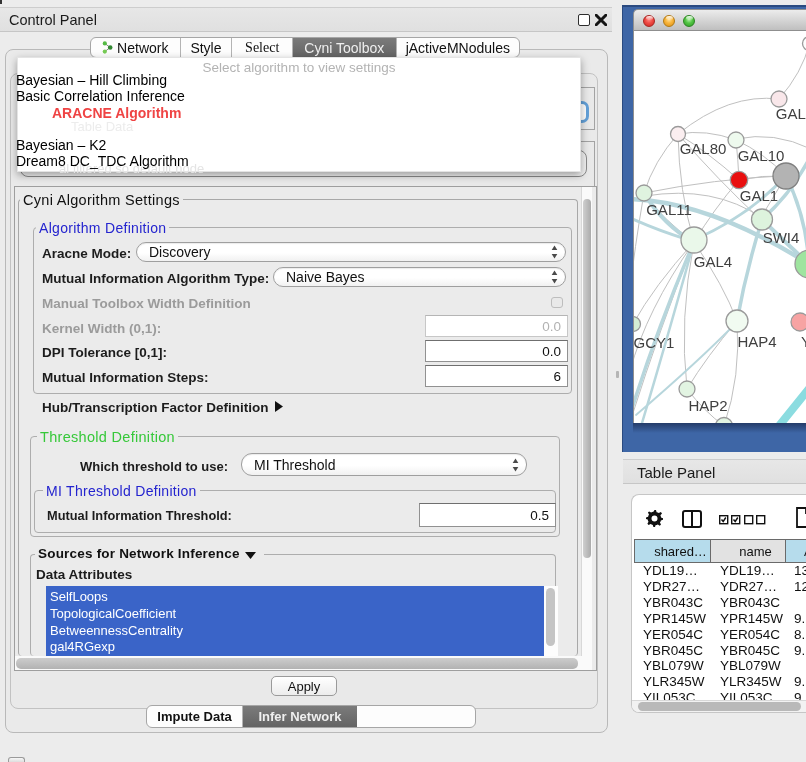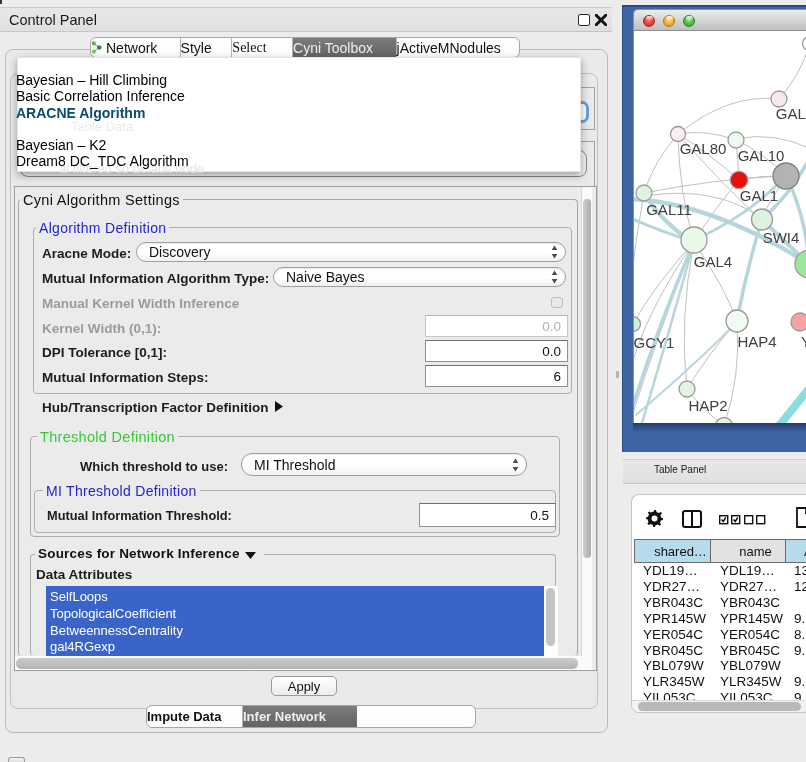--- a/index.html
+++ b/index.html
@@ -10,21 +10,21 @@
 .grouptitle { position:absolute; background:#ebebeb; padding:0 3px; font-size:14.5px; line-height:14px; letter-spacing:0.3px; }
 .groupbox { position:absolute; border:1px solid #adadad; border-radius:4px; }
 .lbl { position:absolute; font-size:13.5px; font-weight:bold; color:#1c1c1c; white-space:nowrap; }
 .lbl.dis { color:#9b9b9b; }
 .combo { position:absolute; background:linear-gradient(#fff 55%,#f1f1f1); border:1px solid #9f9f9f; border-radius:10px; font-size:14px; color:#111; box-shadow:inset 0 1px 1px rgba(0,0,0,0.08); }
 .combo .tx { position:absolute; left:12px; top:50%; transform:translateY(-50%); white-space:nowrap; }
 .combo svg.ar { position:absolute; right:6px; top:50%; transform:translateY(-50%); }
 .field { position:absolute; background:#fff; border:1px solid #919191; border-top-color:#6f6f6f; font-size:13.5px; color:#111; text-align:right; padding-right:6px; line-height:21px; }
 .field.dis { border:1px solid #c7c7c7; border-top-color:#b5b5b5; color:#b2b2b2; }
 .seg { position:absolute; display:flex; background:#fdfdfd; border:1px solid #a6a6a6; border-radius:6px; overflow:hidden; font-size:13px; color:#111; }
-.seg .sg { display:flex; align-items:center; justify-content:flex-start; border-right:1px solid #b4b4b4; height:100%; }
+.seg .sg { display:flex; align-items:center; justify-content:center; border-right:1px solid #b4b4b4; height:100%; }
 .seg .sg:last-child { border-right:none; }
 .seg .sel { background:linear-gradient(#7b7b7b,#646464); color:#efefef; }
 </style>
 </head>
 <body>
 
 <div class="abs" style="left:0;top:0;width:2px;height:4px;background:#333;"></div>
 
 <div class="abs titlebar" style="left:0;top:7px;width:612px;height:25px;"></div>
 <div class="abs" style="left:9px;top:11.5px;font-size:14.5px;color:#1a1a1a;">Control Panel</div>
@@ -85,21 +85,21 @@
 
 <div class="lbl" style="left:42px;top:271px;">Mutual Information Algorithm Type:</div>
 <div class="combo" style="left:273px;top:266.5px;width:293px;height:20px;">
     <span class="tx">Naive Bayes</span>
 <svg class="ar" width="9" height="14" viewBox="0 0 9 14">
       <path d="M4.5 0.5 L7.3 5 L1.7 5 Z" fill="#4a4a4a"></path>
       <path d="M4.5 13.5 L7.3 9 L1.7 9 Z" fill="#4a4a4a"></path>
     </svg>
   </div>
 
-<div class="lbl dis" style="left:42px;top:296px;">Manual Kernel Width Inference</div>
+<div class="lbl dis" style="left:42px;top:296px;">Manual Toolbox Width Definition</div>
 <div class="abs" style="left:551px;top:296.5px;width:11.5px;height:11px;border:1px solid #bdbdbd;border-radius:3px;background:#e9e9e9;"></div>
 
 <div class="lbl dis" style="left:42px;top:321px;">Kernel Width (0,1):</div>
 <div class="field dis" style="left:425px;top:315px;width:143px;height:22px;">0.0</div>
 
 <div class="lbl" style="left:42px;top:345px;">DPI Tolerance [0,1]:</div>
 <div class="field" style="left:425px;top:340px;width:143px;height:22px;">0.0</div>
 
 <div class="lbl" style="left:42px;top:370px;">Mutual Information Steps:</div>
 <div class="field" style="left:425px;top:365px;width:143px;height:22px;">6</div>
@@ -235,21 +235,21 @@
     <text x="123" y="316">HAP4</text>
     <text x="167" y="316" text-anchor="start">YJR</text>
     <text x="74" y="380">HAP2</text>
   </g>
 </svg>
 </div>
 
 <div class="abs" style="left:633px;top:423px;width:173px;height:10px;background:linear-gradient(rgba(15,25,55,0.55),rgba(15,25,55,0));"></div>
 
 <div class="abs titlebar" style="left:623px;top:459px;width:183px;height:25px;"></div>
-<div class="abs" style="left:654px;top:463.5px;font-size:10px;color:#1a1a1a;">Table Panel</div>
+<div class="abs" style="left:637px;top:463.5px;font-size:15px;color:#1a1a1a;">Table Panel</div>
 
 <div class="abs" style="left:631px;top:494px;width:175px;height:219px;background:#fff;border:1px solid #c6c6c6;border-radius:8px 0 0 8px;border-right:none;overflow:hidden;">
 
   <svg style="position:absolute;left:14px;top:15px;" width="17" height="17" viewBox="0 0 17 17">
     <path fill="#111" d="M8.5 0 L10 0 L10.6 2.2 A6.5 6.5 0 0 1 12.8 3.1 L14.9 2 L16 3.5 L14.4 5.2 A6.5 6.5 0 0 1 15 7.5 L17 8.2 L17 9.8 L14.9 10.4 A6.5 6.5 0 0 1 13.9 12.6 L15 14.5 L13.8 15.7 L11.8 14.5 A6.5 6.5 0 0 1 9.5 15.3 L9 17 L7.4 17 L6.8 14.9 A6.5 6.5 0 0 1 4.6 13.9 L2.6 15 L1.4 13.8 L2.5 11.8 A6.5 6.5 0 0 1 1.7 9.6 L0 9 L0 7.4 L2.1 6.8 A6.5 6.5 0 0 1 3 4.6 L1.9 2.6 L3.1 1.4 L5.1 2.5 A6.5 6.5 0 0 1 7.4 1.7 Z M8.5 5.5 A3 3 0 1 0 8.5 11.5 A3 3 0 1 0 8.5 5.5 Z"></path>
   </svg>
   <div style="position:absolute;left:50px;top:15px;width:20px;height:18px;border:2.5px solid #111;border-radius:3px;"></div>
   <div style="position:absolute;left:58.8px;top:15px;width:2.5px;height:18px;background:#111;"></div>
   <svg style="position:absolute;left:87px;top:20px;" width="22" height="10" viewBox="0 0 22 10">
     <rect x="0.7" y="0.7" width="8" height="8" fill="none" stroke="#111" stroke-width="1.4"></rect>
@@ -296,20 +296,21 @@
 9.
 
 9.
 9</div>
 
   <div style="position:absolute;left:0px;top:205px;width:175px;height:14px;background:#f2f2f2;border-top:1px solid #d8d8d8;"></div>
   <div style="position:absolute;left:6px;top:207px;width:163px;height:9px;background:#b9b9b9;border-radius:4.5px;"></div>
 </div>
 
 <div class="abs" style="left:17px;top:57px;width:564px;height:115px;background:#fff;box-shadow:0 3px 8px rgba(0,0,0,0.35);border:1px solid #e4e4e4;">
+  <div style="position:absolute;left:0;top:2px;width:100%;text-align:center;font-size:13.5px;color:#b3b3b3;">Select algorithm to view settings</div>
   <div style="position:absolute;left:53px;top:61px;font-size:13px;color:#ececec;">Table Data</div>
   <div style="position:absolute;left:41px;top:103px;font-size:13px;color:#e4e4e4;">al filtered so default node</div>
   <div style="position:absolute;left:-2px;top:15.4px;font-size:14px;line-height:14px;color:#000;white-space:nowrap;">Bayesian – Hill Climbing</div>
 <div style="position:absolute;left:-2px;top:31.4px;font-size:14px;line-height:14px;color:#000;white-space:nowrap;">Basic Correlation Inference</div>
-<div style="position:absolute;left:-2px;top:47.6px;font-size:14px;line-height:14px;color:#0c4a6e;font-weight:bold;white-space:nowrap;">ARACNE Algorithm</div>
+<div style="position:absolute;left:-2px;top:47.6px;font-size:14px;line-height:14px;color:#ef4444;font-weight:bold;white-space:nowrap;padding-left:36px;">ARACNE Algorithm</div>
 <div style="position:absolute;left:-2px;top:80px;font-size:14px;line-height:14px;color:#000;white-space:nowrap;">Bayesian – K2</div>
 <div style="position:absolute;left:-2px;top:96.2px;font-size:14px;line-height:14px;color:#000;white-space:nowrap;">Dream8 DC_TDC Algorithm</div>
 </div>
 
 </body></html>

